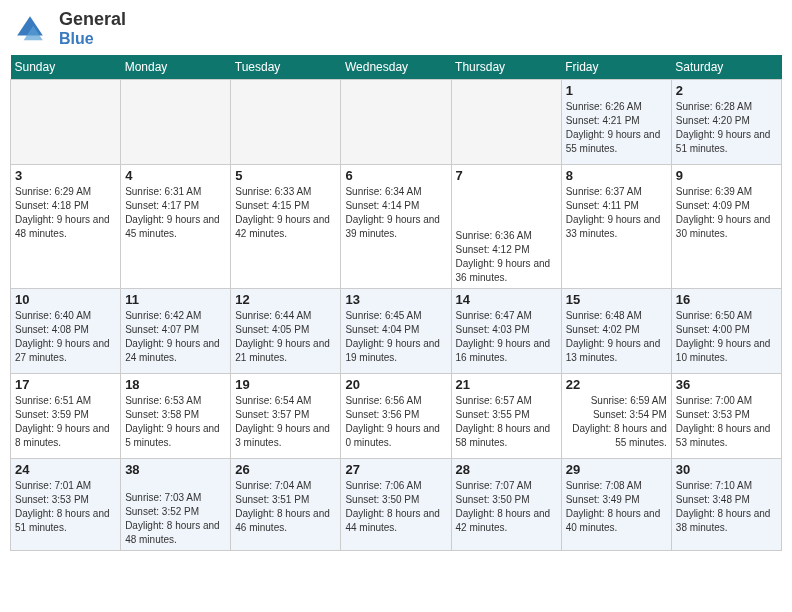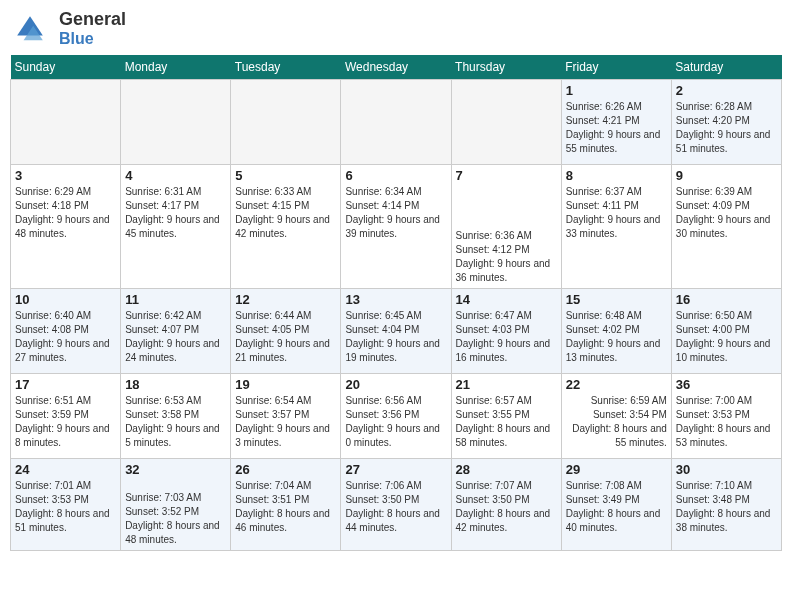--- a/index.html
+++ b/index.html
@@ -278,21 +278,21 @@
         </td>
       </tr>
       <tr>
         <td>
           <span class="day-num">24</span>
           <div class="day-info" style="white-space: pre-line;">Sunrise: 7:01 AM
 Sunset: 3:53 PM
 Daylight: 8 hours and 51 minutes.</div>
         </td>
         <td>
-          <span class="day-num">32</span>
+          <span class="day-num">38</span>
           <div class="day-info" style="white-space: pre-line; margin-top: 14px;">Sunrise: 7:03 AM
 Sunset: 3:52 PM
 Daylight: 8 hours and 48 minutes.</div>
         </td>
         <td>
           <span class="day-num">26</span>
           <div class="day-info" style="white-space: pre-line;">Sunrise: 7:04 AM
 Sunset: 3:51 PM
 Daylight: 8 hours and 46 minutes.</div>
         </td>

